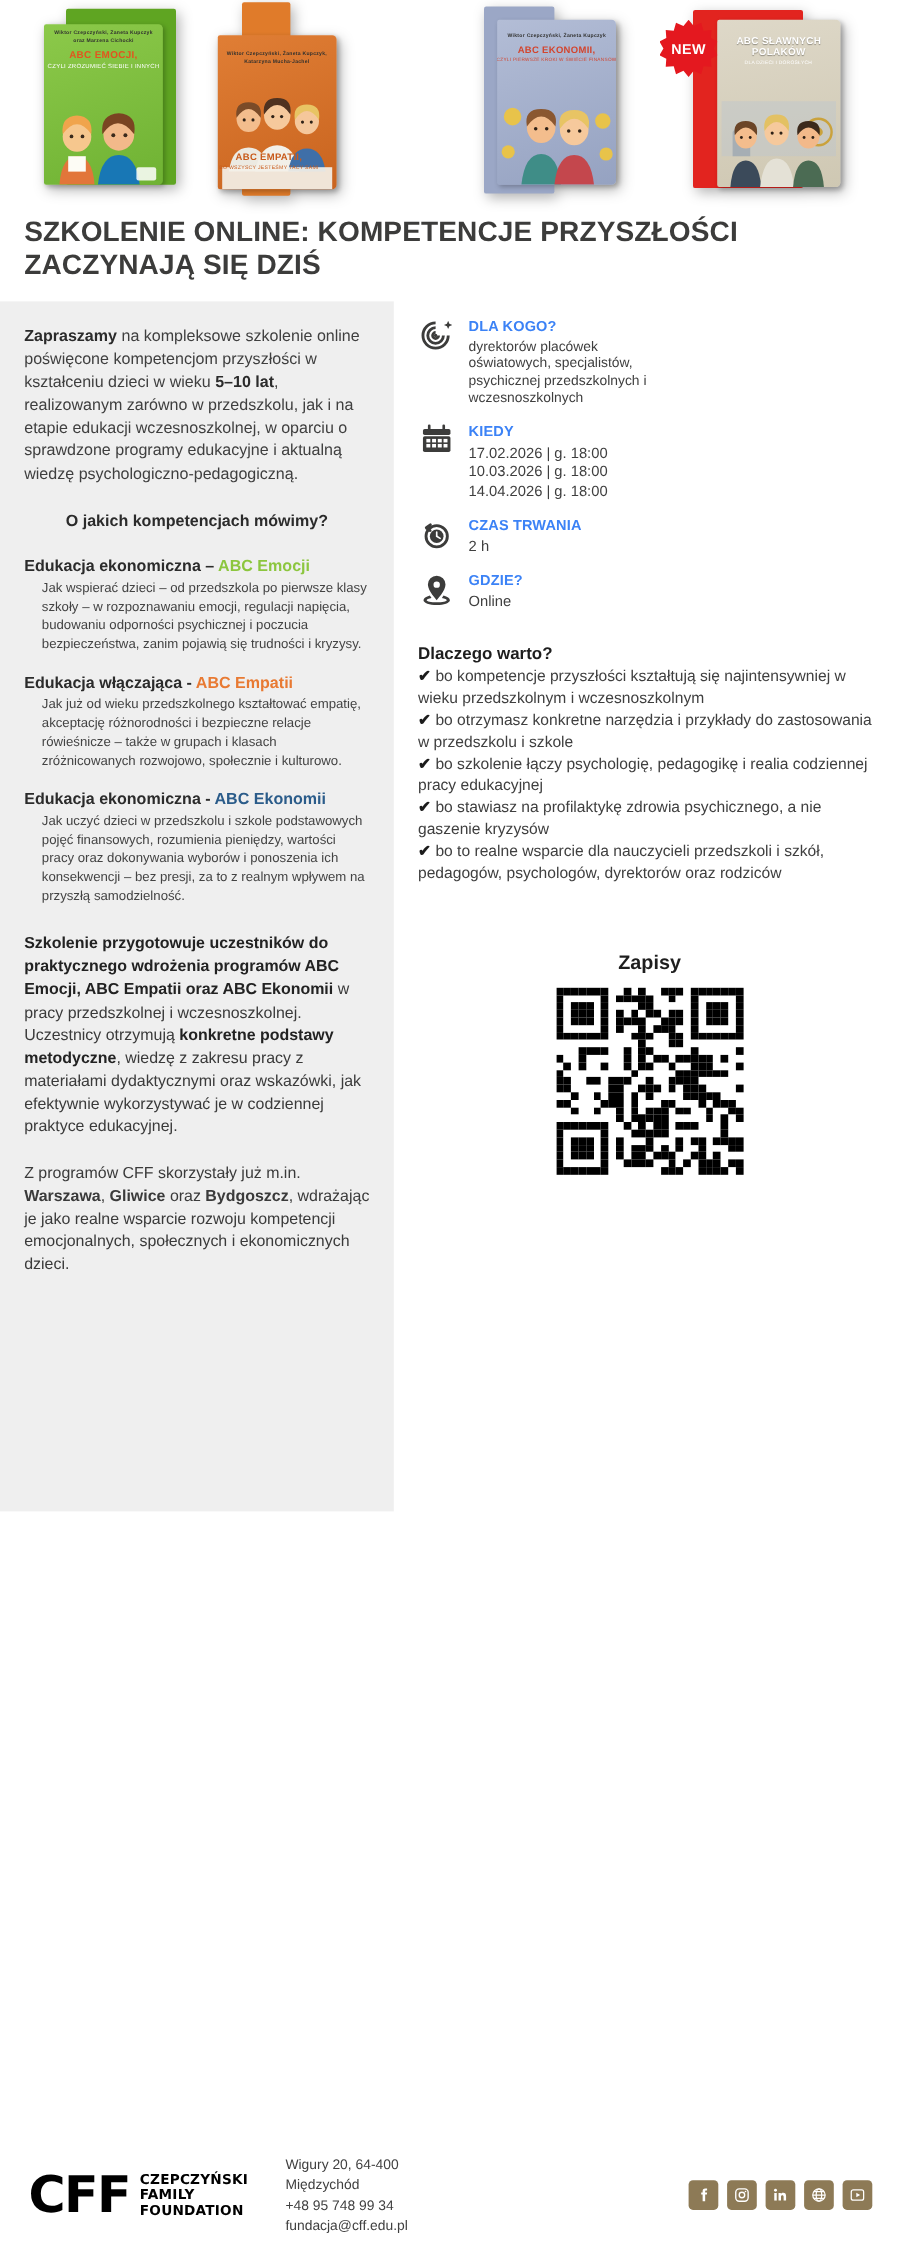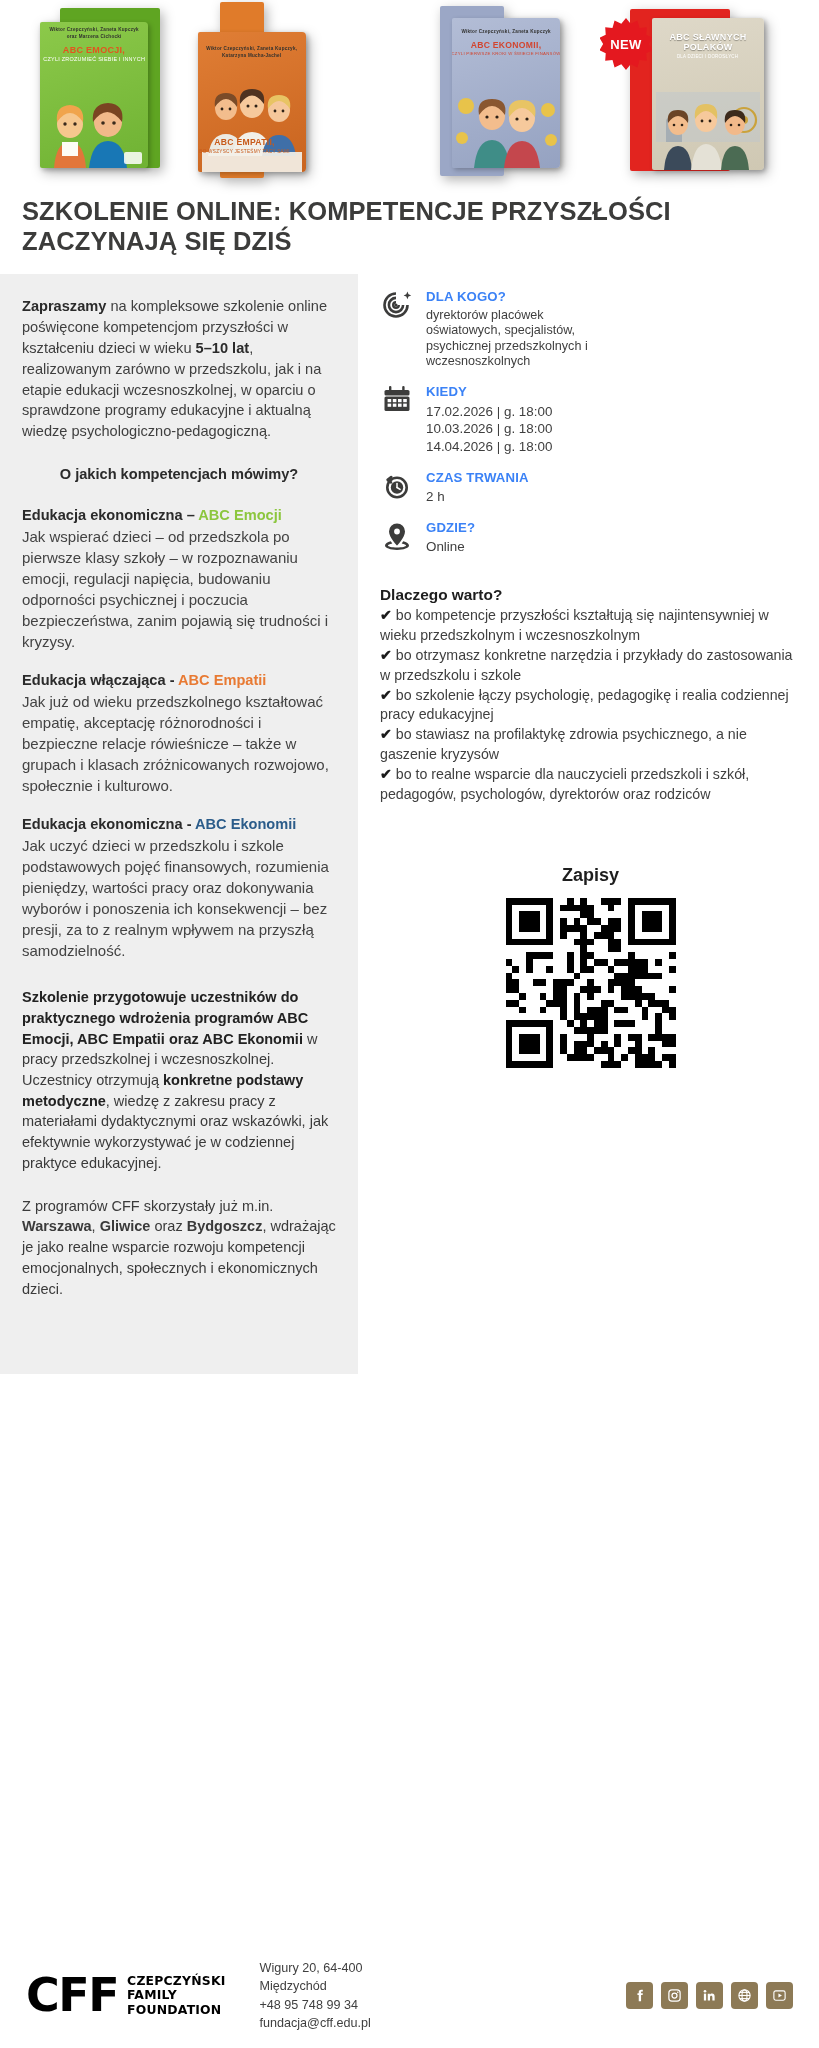--- a/index.html
+++ b/index.html
@@ -143,23 +143,24 @@
     font-size: 14.6px;
     font-weight: bold;
     color: #2b2b2b;
     margin-bottom: 1px;
     line-height: 1.3;
   }
   .sect h3 .accent-green { color: #8cc63e; }
   .sect h3 .accent-orange { color: #e87a33; }
   .sect h3 .accent-blue { color: #2b5c8a; }
   .sect p {
-    font-size: 15px;
+    font-size: 12px;
     line-height: 1.4;
     color: #434343;
+    margin-left: 16px;
   }
 
   .closing { margin-top: 26px; font-size: 14.5px; line-height: 1.43; }
   .closing b { font-weight: bold; color: #222; }
   .closing2 { margin-top: 22px; font-size: 14.5px; line-height: 1.43; }
 
   
   .info-item {
     display: flex;
     gap: 12px;

